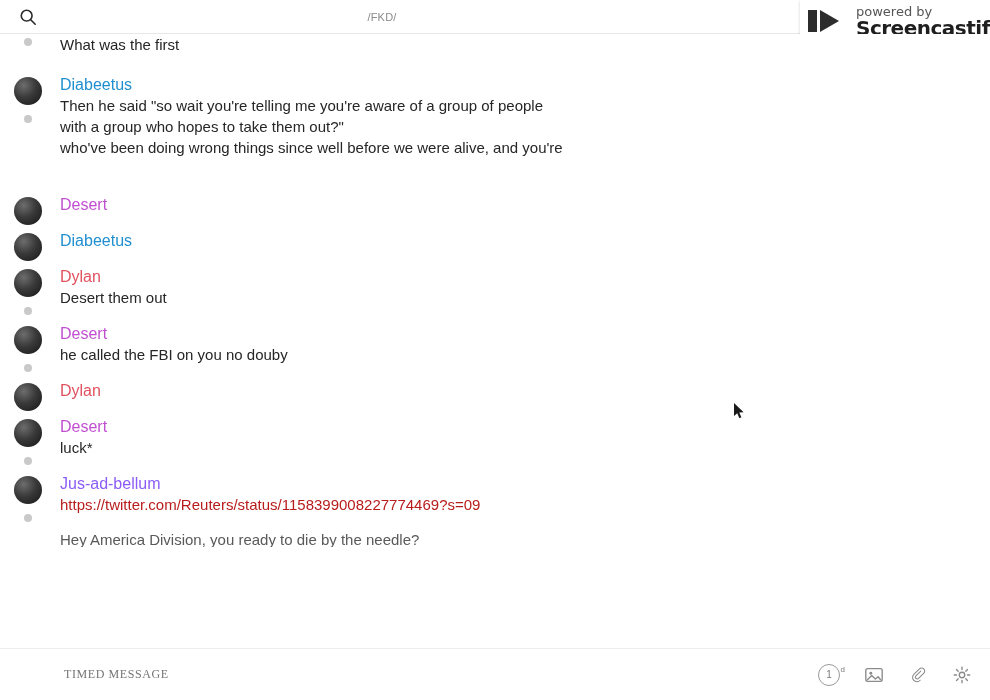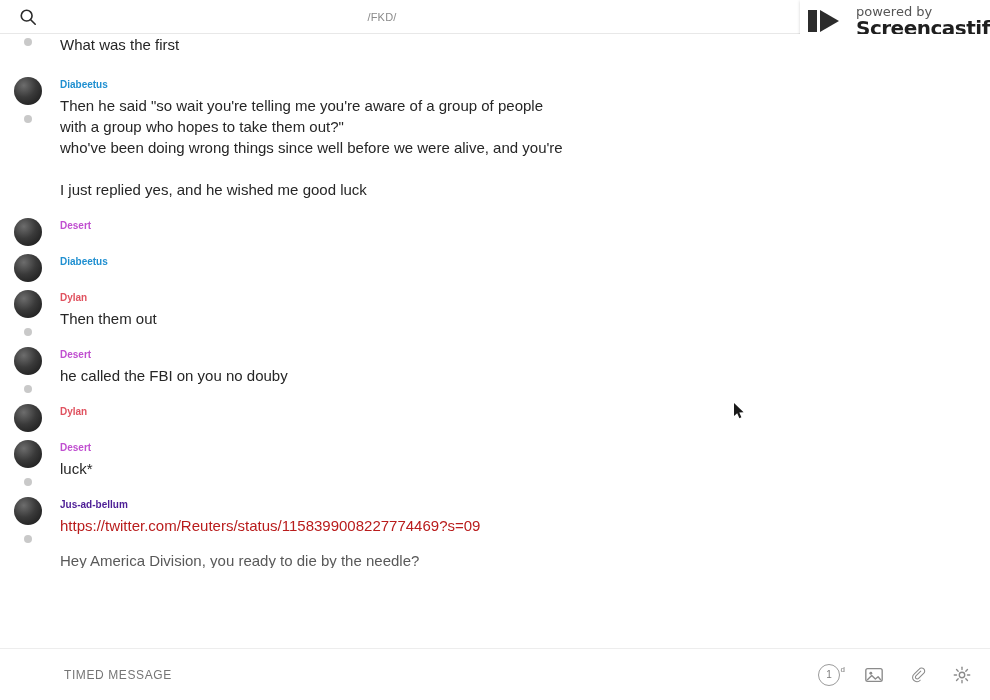--- a/index.html
+++ b/index.html
@@ -132,22 +132,22 @@
     left: 24px;
     width: 8px; height: 8px;
     border-radius: 50%;
     background: #c9c9c9;
   }
   .body {
     flex: 1;
     padding-right: 8px;
   }
   .author {
-    font-size: 10px;
-    font-weight: bold;
+    font-size: 16px;
+    font-weight: normal;
     line-height: 16px;
     margin-bottom: 2px;
   }
   .text {
     font-size: 15px;
     color: #262626;
     line-height: 21px;
     white-space: pre-wrap;
     max-width: 520px;
   }
@@ -177,21 +177,21 @@
   }
   .composer-input {
     flex: 1;
     border: none;
     outline: none;
     background: transparent;
     font-size: 12px;
     color: #b4b4b4;
     letter-spacing: 0.6px;
     padding-left: 64px;
-    font-family: Liberation Sans, sans-serif;
+    font-family: Liberation Serif, serif;
   }
   .composer-actions {
     display: flex;
     align-items: center;
     gap: 24px;
     padding-right: 18px;
     color: #8b8b8b;
   }
   .timer-badge {
     width: 22px; height: 22px;
@@ -281,21 +281,20 @@
         <div class="gutter">
           <div class="avatar" style="top:0px;"></div>
           <div class="dot" style="top:38px;"></div>
         </div>
         <div class="body">
           <div class="author" style="color:#1f8fd0;">Diabeetus</div>
           <div class="text wide">Then he said "so wait you're telling me you're aware of a group of people</div>
           <div class="text wide">with a group who hopes to take them out?"</div>
           <div class="text wide">who've been doing wrong things since well before we were alive, and you're</div>
           <div class="text wide" style="height:21px;">&nbsp;</div>
-          <div class="text wide">I just replied yes, and he wished me good luck</div>
         </div>
       </div>
     </div>
 
     <div class="msg" style="margin-top:14px;">
       <div class="msg-row">
         <div class="gutter">
           <div class="avatar" style="top:0px;"></div>
           <div class="dot" style="top:38px;"></div>
         </div>
@@ -318,21 +317,21 @@
     </div>
 
     <div class="msg" style="margin-top:14px;">
       <div class="msg-row">
         <div class="gutter">
           <div class="avatar" style="top:0px;"></div>
           <div class="dot" style="top:38px;"></div>
         </div>
         <div class="body">
           <div class="author" style="color:#e0525f;">Dylan</div>
-          <div class="text">Then them out</div>
+          <div class="text">Desert them out</div>
         </div>
       </div>
     </div>
 
     <div class="msg" style="margin-top:14px;">
       <div class="msg-row">
         <div class="gutter">
           <div class="avatar" style="top:0px;"></div>
           <div class="dot" style="top:38px;"></div>
         </div>
@@ -368,21 +367,21 @@
       </div>
     </div>
 
     <div class="msg" style="margin-top:14px;">
       <div class="msg-row">
         <div class="gutter">
           <div class="avatar" style="top:0px;"></div>
           <div class="dot" style="top:38px;"></div>
         </div>
         <div class="body">
-          <div class="author" style="color:#4c1d95;">Jus-ad-bellum</div>
+          <div class="author" style="color:#8b5cf6;">Jus-ad-bellum</div>
           <div class="text wide"><a class="link" href="#">https://twitter.com/Reuters/status/1158399008227774469?s=09</a></div>
         </div>
       </div>
     </div>
 
     <div class="msg partial-bottom clip-top" style="margin-top:10px; height:14px;">
       <div class="msg-row">
         <div class="gutter"></div>
         <div class="body">
           <div class="text wide">Hey America Division, you ready to die by the needle?</div>

